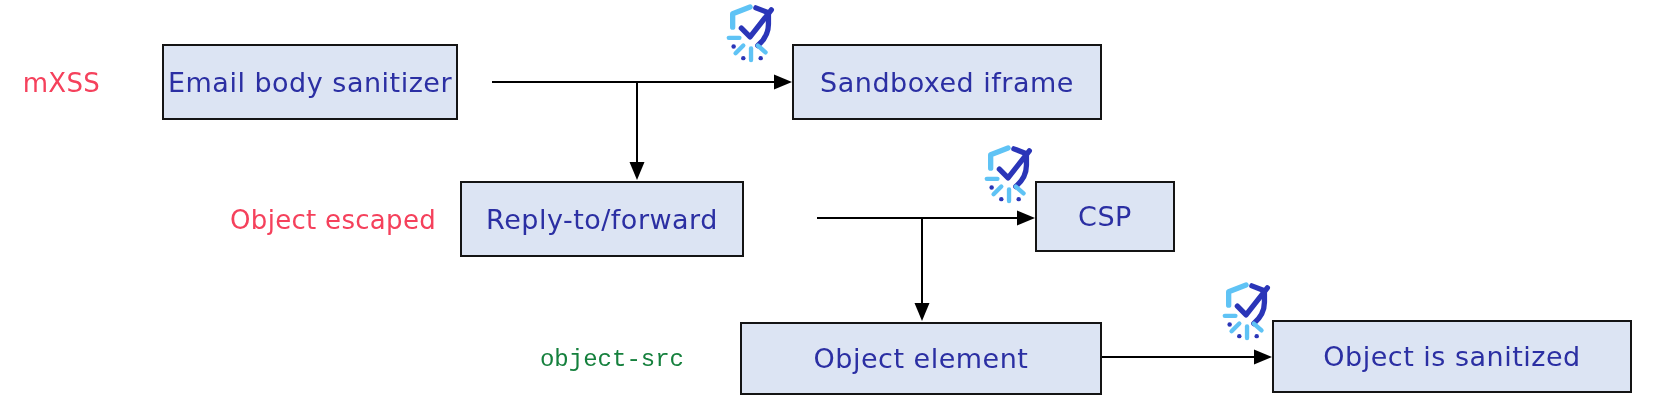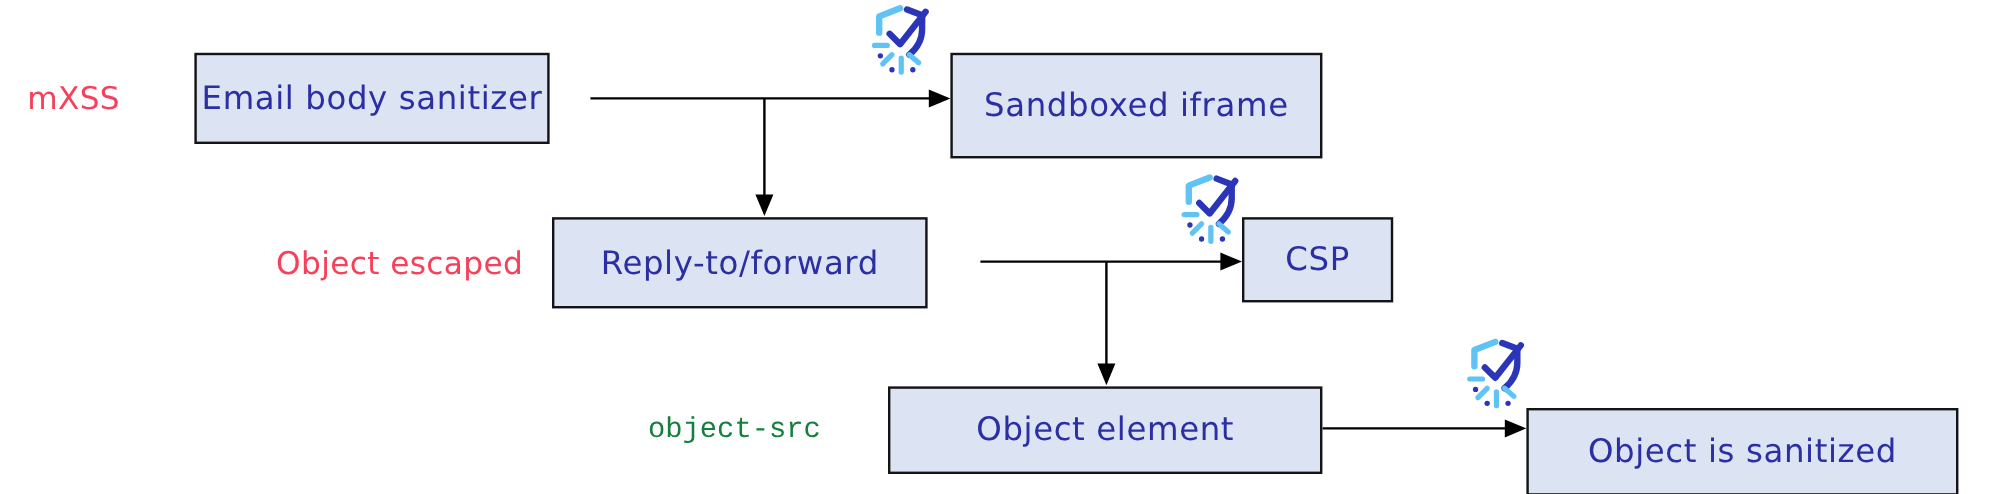--- a/index.html
+++ b/index.html
@@ -50,25 +50,25 @@
     letter-spacing: 0;
   }
   .shield-icon {
     position: absolute;
     width: 58px;
     height: 60px;
     z-index: 3;
   }
   
   #n-email    { left: 126px;  top: 44px;  width: 296px; height: 76px; margin-left: 36px; }
-  #n-iframe   { left: 792px;  top: 44px;  width: 310px; height: 88px; }
-  #n-reply    { left: 460px;  top: 181px; width: 313px; height: 76px; }
-  #n-csp      { left: 1035px; top: 181px; width: 126px; height: 71px; align-items: center; }
+  #n-iframe   { left: 792px;  top: 44px;  width: 310px; height: 76px; }
+  #n-reply    { left: 460px;  top: 181px; width: 284px; height: 76px; }
+  #n-csp      { left: 1035px; top: 181px; width: 140px; height: 71px; align-items: center; }
   #n-object   { left: 740px;  top: 322px; width: 362px; height: 73px; }
-  #n-sanitized{ left: 1272px; top: 320px; width: 360px; height: 73px; margin-top: 20px; }
+  #n-sanitized{ left: 1272px; top: 320px; width: 360px; height: 73px; }
   
   #a-mxss     { right: 1570px; top: 83px; justify-content: center;  }
   #a-sandbox  { right: 1234px; top: 220px; }
   #a-cspbypass{ right: 986px;  top: 359px; }
   
   #i-1 { left: 723px;  top: 3px;   }
   #i-2 { left: 981px;  top: 144px; }
   #i-3 { left: 1219px; top: 281px; }
 </style>
 </head>

